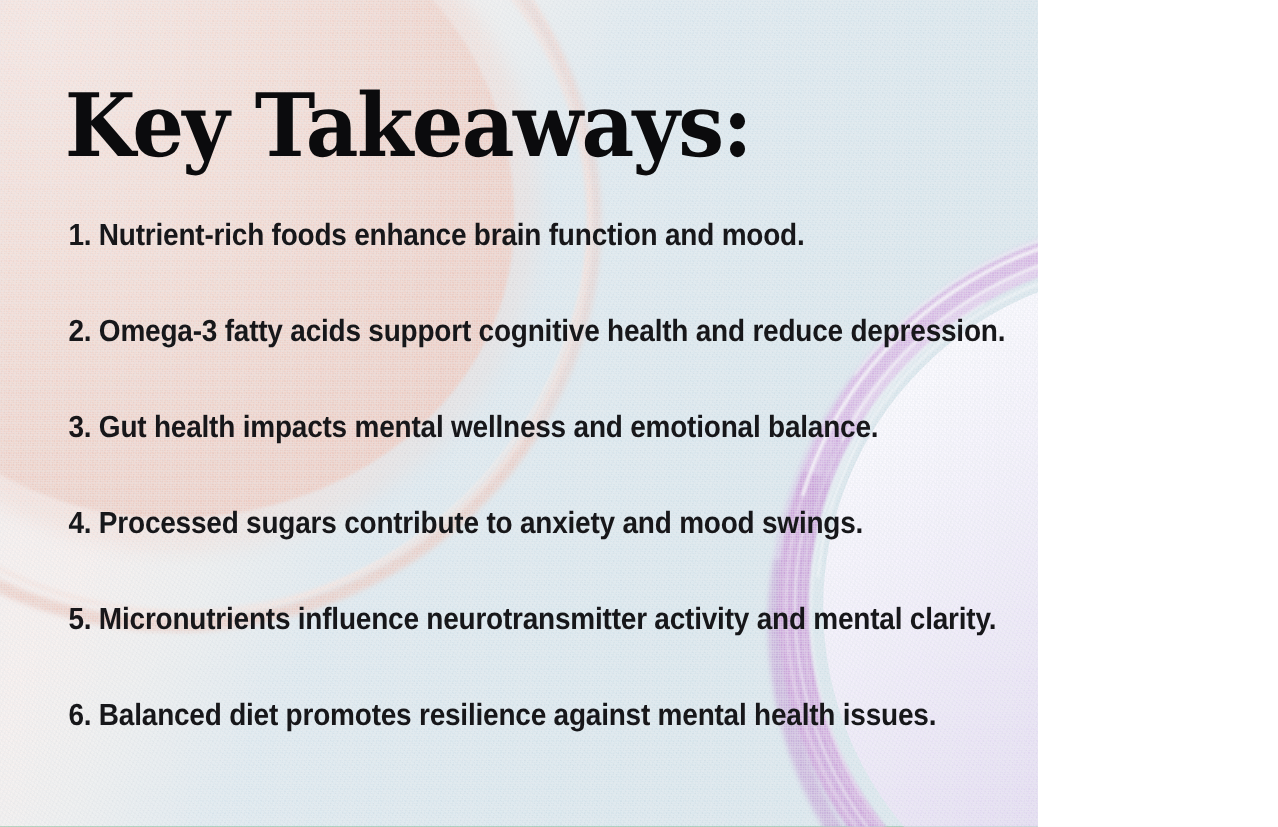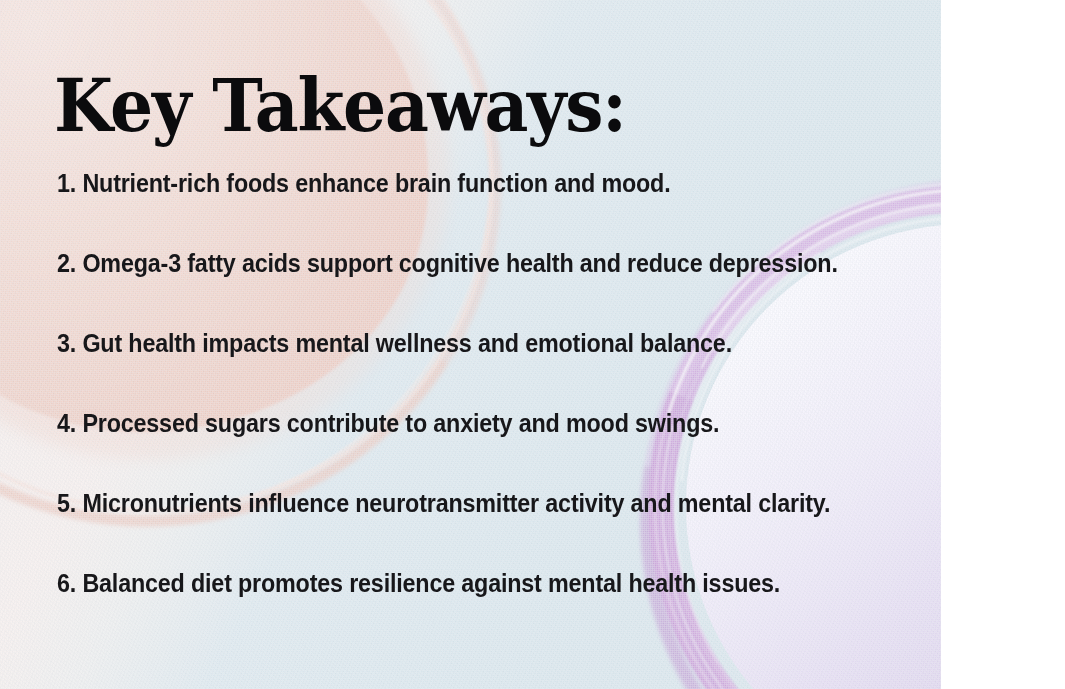--- a/index.html
+++ b/index.html
@@ -3,21 +3,21 @@
 <meta charset="utf-8">
 <title>Key Takeaways</title>
 <style>
   html, body {
     margin: 0;
     padding: 0;
     background: #ffffff;
   }
   #canvas {
     position: relative;
-    width: 941px;
+    width: 865px;
     height: 689px;
     overflow: hidden;
     background: #15803d;
     font-family: "Liberation Sans", sans-serif;
   }
 
   
   .bg-base {
     position: absolute;
     inset: 0;
@@ -247,21 +247,21 @@
     line-height: 1.08;
     letter-spacing: -1.5px;
     color: #0b0b0d;
     transform: scaleX(.93);
     transform-origin: left top;
     white-space: nowrap;
   }
   .takeaway-list {
     position: absolute;
     left: 57px;
-    top: 143px;
+    top: 156px;
     margin: 0;
     padding: 0;
     list-style: none;
     width: 960px;
   }
   .takeaway-item {
     font-family: "Liberation Sans", sans-serif;
     font-weight: 700;
     font-size: 25.5px;
     line-height: 80px;

